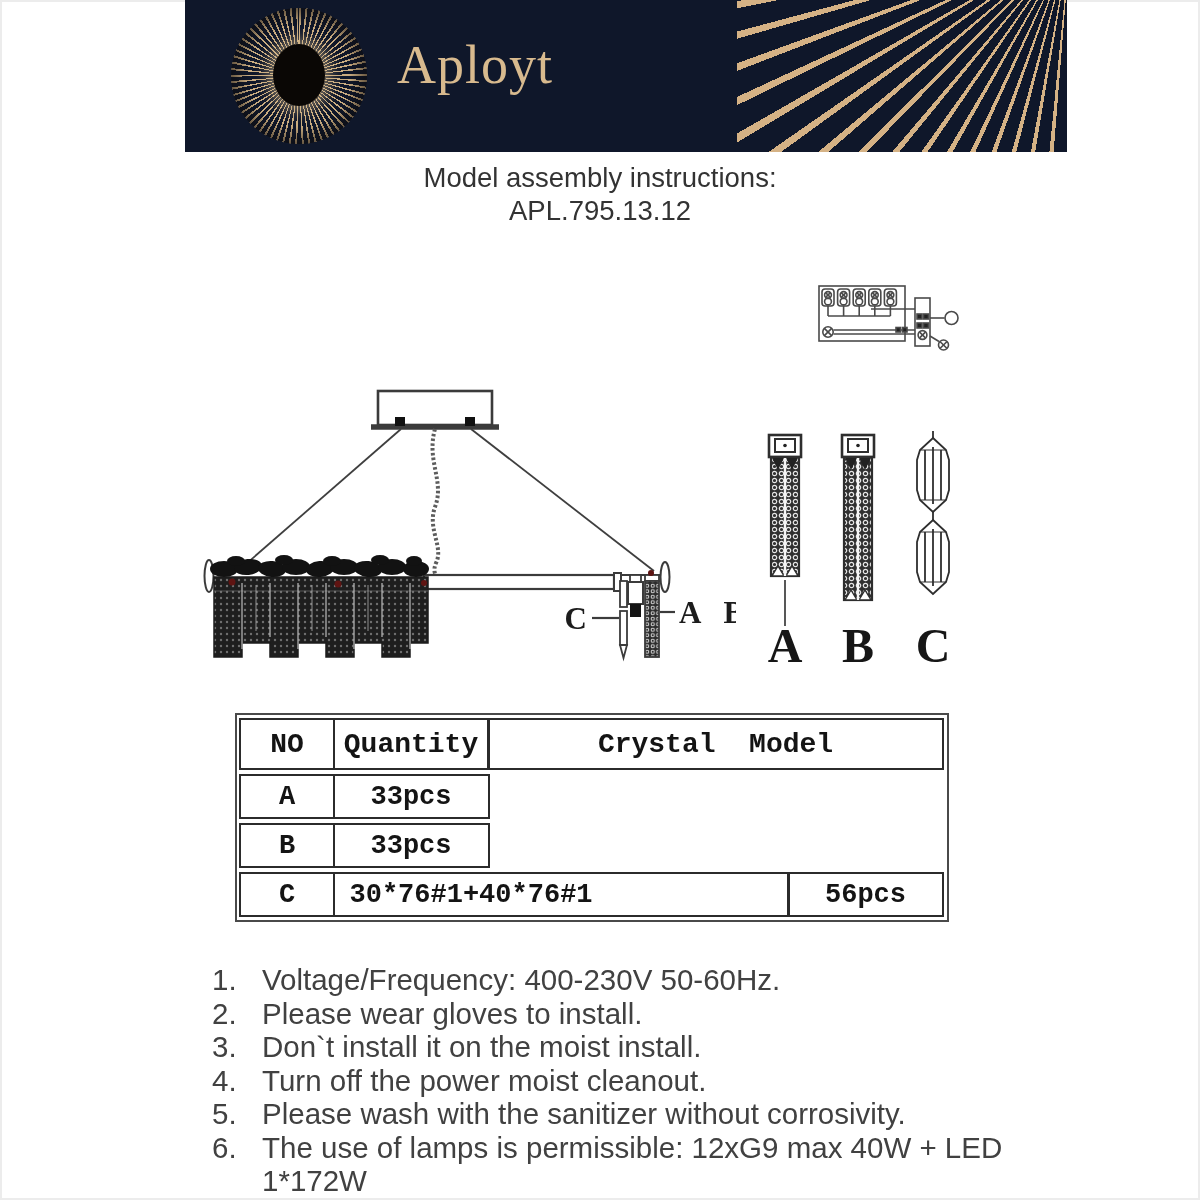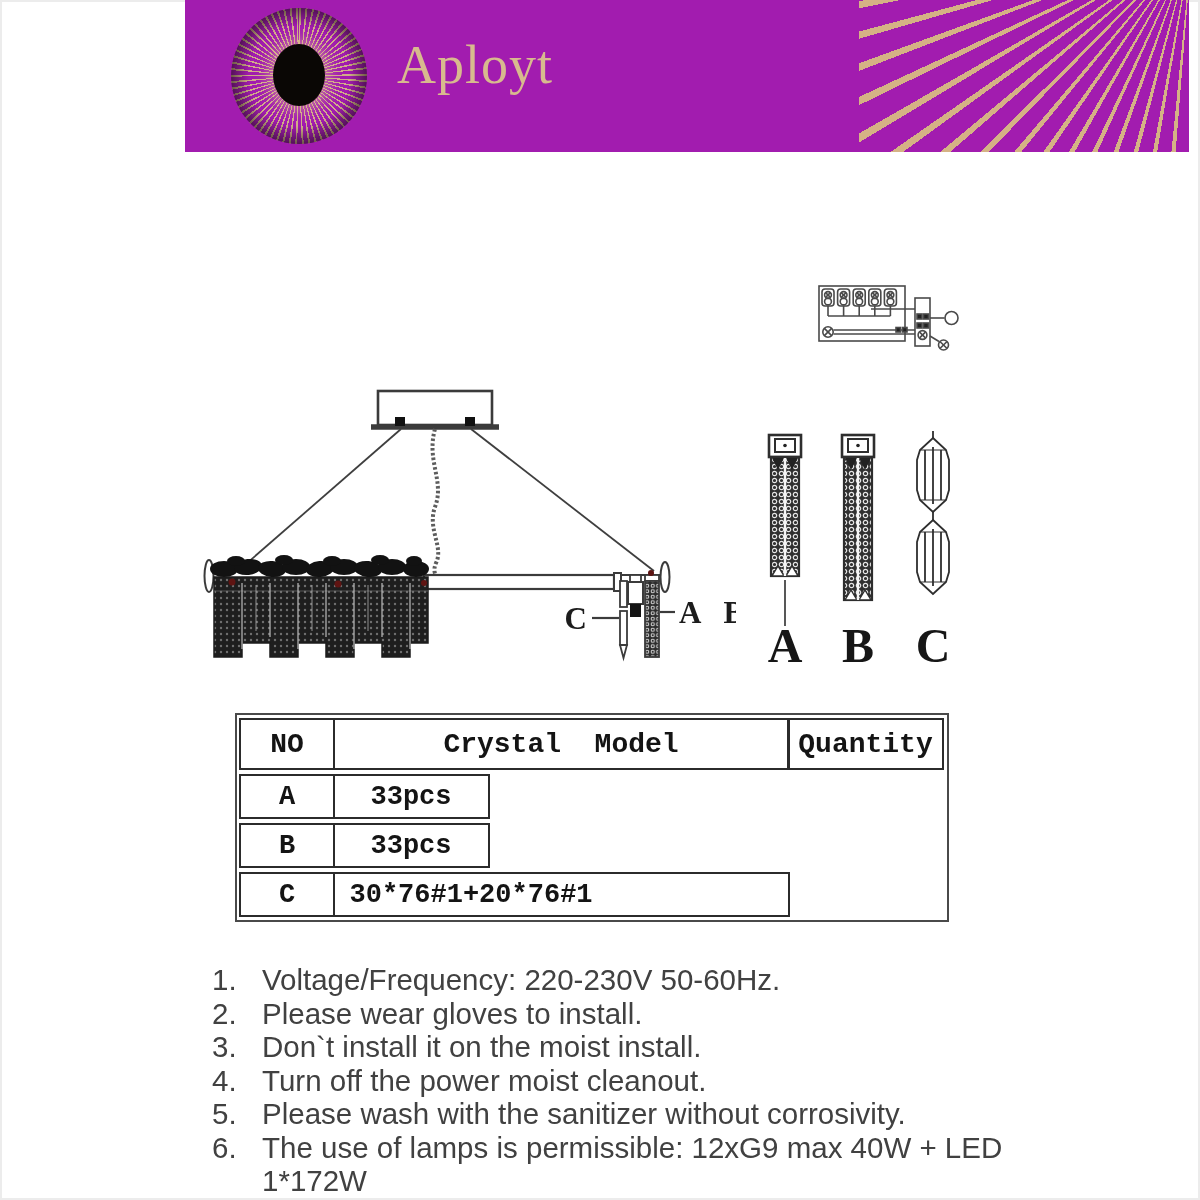--- a/index.html
+++ b/index.html
@@ -1,21 +1,21 @@
 <!DOCTYPE html>
 <html><head>
 <meta charset="utf-8">
 <style>
   html,body{margin:0;padding:0;background:#ffffff;}
   body{font-family:"Liberation Sans",sans-serif;}
   #page{position:relative;width:1200px;height:1200px;background:#fff;overflow:hidden;
         box-shadow:inset 0 0 0 2px #ececec;}
 
   
-  .hdr{position:absolute;left:185px;top:0;width:1004px;height:152px;background:#a21caf;overflow:hidden;}
+  .hdr{position:absolute;left:185px;top:0;width:882px;height:152px;background:#0f172a;overflow:hidden;}
   .sunburst{position:absolute;left:46px;top:8px;width:136px;height:136px;border-radius:50%;
             background:repeating-conic-gradient(from 0deg,rgba(213,181,134,.95) 0deg 1.7deg,rgba(10,7,5,0) 1.7deg 5.5deg);}
   .sunburst::after{content:"";position:absolute;inset:0;border-radius:50%;
             background:radial-gradient(circle,rgba(10,7,5,0) 0 52%,rgba(10,7,5,.55) 72%,#0a0705 96%);}
   .sun-core{position:absolute;left:88px;top:44px;width:52px;height:62px;border-radius:50%;background:#0a0705;
             box-shadow:0 0 14px 5px rgba(226,196,148,.55);z-index:2;}
   .brand{position:absolute;left:212px;top:34px;font-family:"Liberation Serif",serif;
          font-size:54px;font-weight:400;color:#d8ba8e;letter-spacing:1px;}
   .corner-rays{position:absolute;right:0;top:0;width:330px;height:152px;
          background:repeating-conic-gradient(from 140deg at 101% -38%,#d5b285 0deg 1.15deg,rgba(10,7,5,0) 1.15deg 4.95deg);}
@@ -55,20 +55,24 @@
 
 <div id="page">
 
   <div class="hdr">
     <div class="sunburst"></div>
     <div class="sun-core"></div>
     <div class="brand">Aployt</div>
     <div class="corner-rays"></div>
   </div>
 
+  <div class="title">
+    <div>Model assembly instructions:</div>
+    <div>APL.795.13.12</div>
+  </div>
 
   <svg class="wiring" width="150" height="82" viewBox="0 0 150 82">
     <g stroke="#4a4a4a" stroke-width="1.6" fill="none">
       <rect x="4" y="10" width="86" height="55"></rect>
 
       <g>
         <g transform="translate(13,0)">
           <rect x="-6" y="13" width="12" height="17" rx="3"></rect>
             <circle cx="0" cy="19" r="3.4"></circle>
             <circle cx="0" cy="25.5" r="3.4"></circle>
@@ -289,41 +293,42 @@
     </g>
 
     <text x="35" y="234" text-anchor="middle" font-size="48" font-weight="bold" fill="#161616">A</text>
     <text x="108" y="234" text-anchor="middle" font-size="48" font-weight="bold" fill="#161616">B</text>
     <text x="183" y="234" text-anchor="middle" font-size="48" font-weight="bold" fill="#161616">C</text>
   </svg>
 
   <div class="ptable">
     <div class="trow thead">
       <div class="tcell c-no">NO</div>
+      <div class="tcell c-qty">Quantity</div>
       <div class="tcell c-model">Crystal  Model</div>
-      <div class="tcell c-qty">Quantity</div>
     </div>
     <div class="trow tbody-row">
       <div class="tcell c-no">A</div>
       <div class="tcell c-qty">33pcs</div>
     </div>
     <div class="trow tbody-row">
       <div class="tcell c-no">B</div>
       <div class="tcell c-qty">33pcs</div>
     </div>
     <div class="trow tbody-row">
       <div class="tcell c-no">C</div>
-      <div class="tcell c-model">30*76#1+20*76#1</div>
+      <div class="tcell c-model">30*76#1+40*76#1</div>
+      <div class="tcell c-qty">56pcs</div>
     </div>
   </div>
 
   <div class="instr">
     <div class="instr-row">
       <span class="instr-num">1.</span>
-      <span>Voltage/Frequency: 220-230V 50-60Hz.</span>
+      <span>Voltage/Frequency: 400-230V 50-60Hz.</span>
     </div>
     <div class="instr-row">
       <span class="instr-num">2.</span>
       <span>Please wear gloves to install.</span>
     </div>
     <div class="instr-row">
       <span class="instr-num">3.</span>
       <span>Don`t install it on the moist install.</span>
     </div>
     <div class="instr-row">

